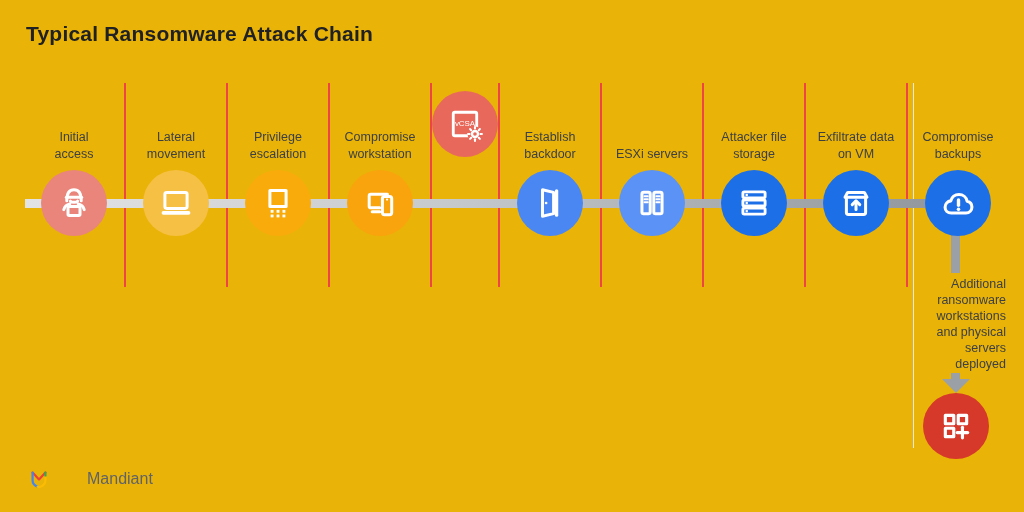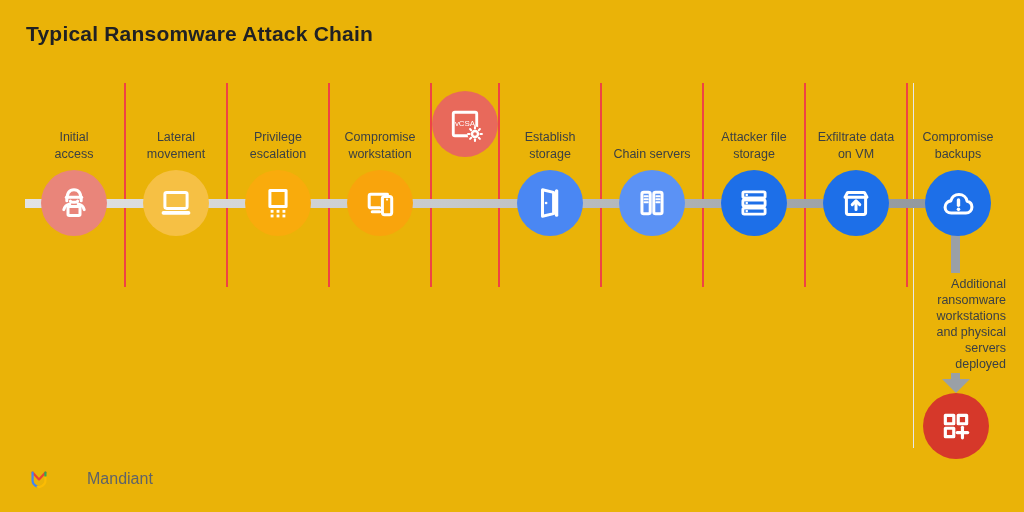--- a/index.html
+++ b/index.html
@@ -131,34 +131,34 @@
             <path d="M15.9 20.7 L15.2 21.4"></path>
               <path d="M20.7 15.9 L21.4 15.2"></path>
           </g>
         </svg>
       </div>
     </div>
 
     <div class="col divided">
       <div class="label-zone">
         <div class="step-label">Establish
-storage</div>
+backdoor</div>
       </div>
       <div class="circle" style="background-color: rgb(74, 135, 243);">
         <svg class="icon" width="36" height="36" viewBox="0 0 24 24" fill="none" stroke="#fff" stroke-width="2" stroke-linecap="round" stroke-linejoin="round">
           <path d="M16.4 3.9 V20.1" stroke-width="2.2"></path>
           <path d="M7 3.2 L14.4 4.9 V19.1 L7 20.8 Z"></path>
           <circle cx="9.4" cy="12" r="0.9" fill="#fff" stroke="none"></circle>
         </svg>
       </div>
     </div>
 
     <div class="col divided">
       <div class="label-zone">
-        <div class="step-label">Chain servers</div>
+        <div class="step-label">ESXi servers</div>
       </div>
       <div class="circle" style="background-color: rgb(91, 146, 245);">
         <svg class="icon" width="36" height="36" viewBox="0 0 24 24" fill="none" stroke="#fff" stroke-width="2" stroke-linecap="round" stroke-linejoin="round">
           <rect x="5.3" y="4.8" width="5.5" height="14.4" rx="1.2"></rect>
           <rect x="13.2" y="4.8" width="5.5" height="14.4" rx="1.2"></rect>
           <g stroke-width="1.3">
             <path d="M7 7.5 H9.2"></path>
               <path d="M7 9.5 H9.2"></path>
               <path d="M7 11.5 H9.2"></path>
             <path d="M14.9 7.5 H17.1"></path>

